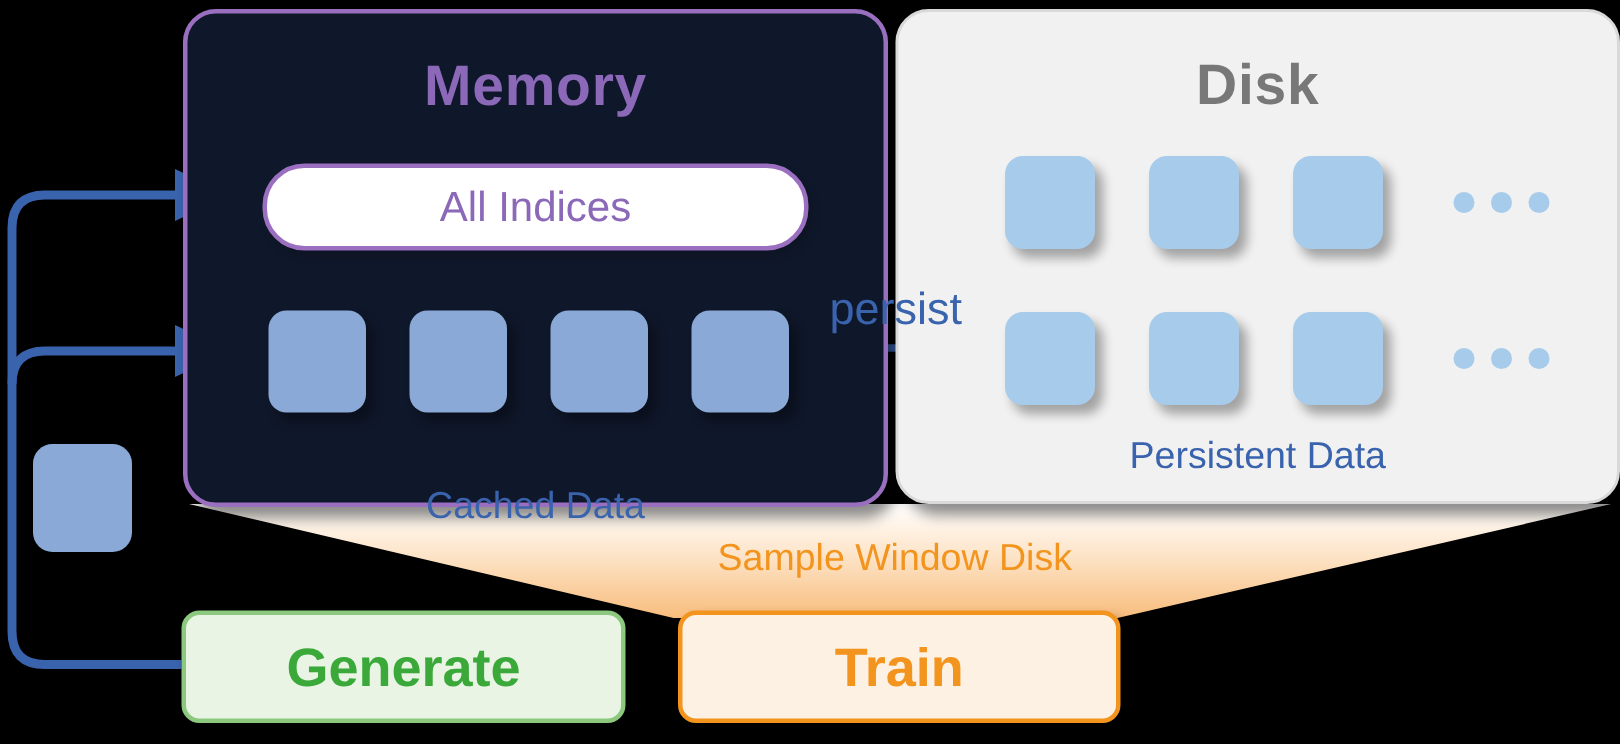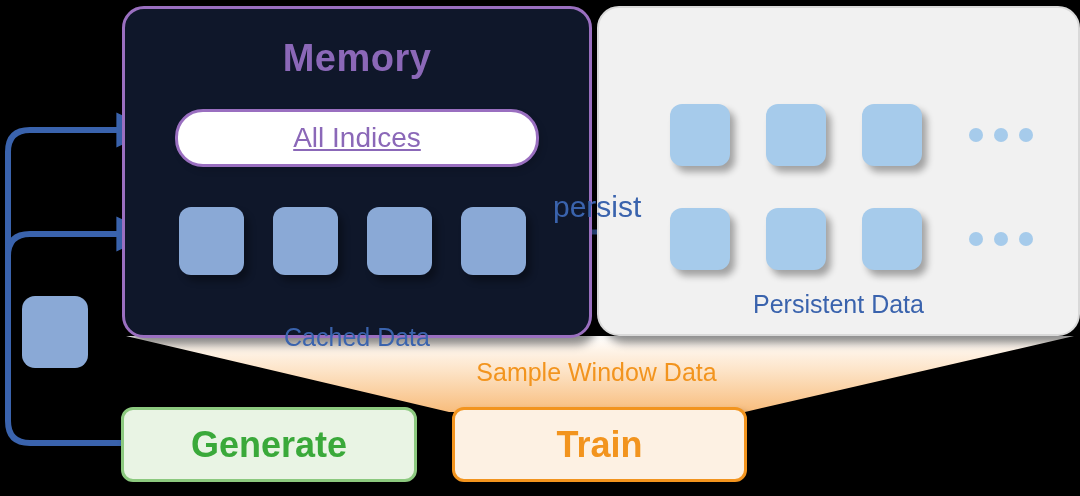--- a/index.html
+++ b/index.html
@@ -55,21 +55,20 @@
     border: 3px solid #9a6fc0;
     border-radius: 28px;
     display: flex;
     align-items: center;
     justify-content: center;
     box-shadow: 3px 4px 6px rgba(0,0,0,0.13);
   }
   #all-indices-label {
     font-size: 28px;
     color: #8b68b8;
-    text-decoration: underline;
   }
 
   
   .block {
     position: absolute;
     border-radius: 12px;
     box-shadow: 5px 6px 7px rgba(0,0,0,0.33);
   }
   .block.cached {
     width: 65px; height: 68px;
@@ -198,20 +197,21 @@
 
     <div class="block cached" style="left:54px; top:198px;"></div>
     <div class="block cached" style="left:148px; top:198px;"></div>
     <div class="block cached" style="left:242px; top:198px;"></div>
     <div class="block cached" style="left:336px; top:198px;"></div>
 
     <div class="caption" id="cached-caption">Cached Data</div>
   </div>
 
   <div class="panel" id="disk-panel">
+    <div class="panel-title" id="disk-title">Disk</div>
 
     <div class="block persistent" style="left:71px; top:96px;"></div>
     <div class="block persistent" style="left:167px; top:96px;"></div>
     <div class="block persistent" style="left:263px; top:96px;"></div>
     <div class="dots" style="left:370px; top:120px;">
       <i></i>
         <i></i>
         <i></i>
     </div>
 
@@ -224,18 +224,18 @@
         <i></i>
     </div>
 
     <div class="caption" id="persistent-caption">Persistent Data</div>
   </div>
 
   <div id="detached-block"></div>
 
   <div id="persist-label">persist</div>
 
-  <div id="sample-window-label">Sample Window Data</div>
+  <div id="sample-window-label">Sample Window Disk</div>
 
   <div class="action-btn" id="train-button">Train</div>
   <div class="action-btn" id="generate-button">Generate</div>
 
 </div>
 
 </body></html>

